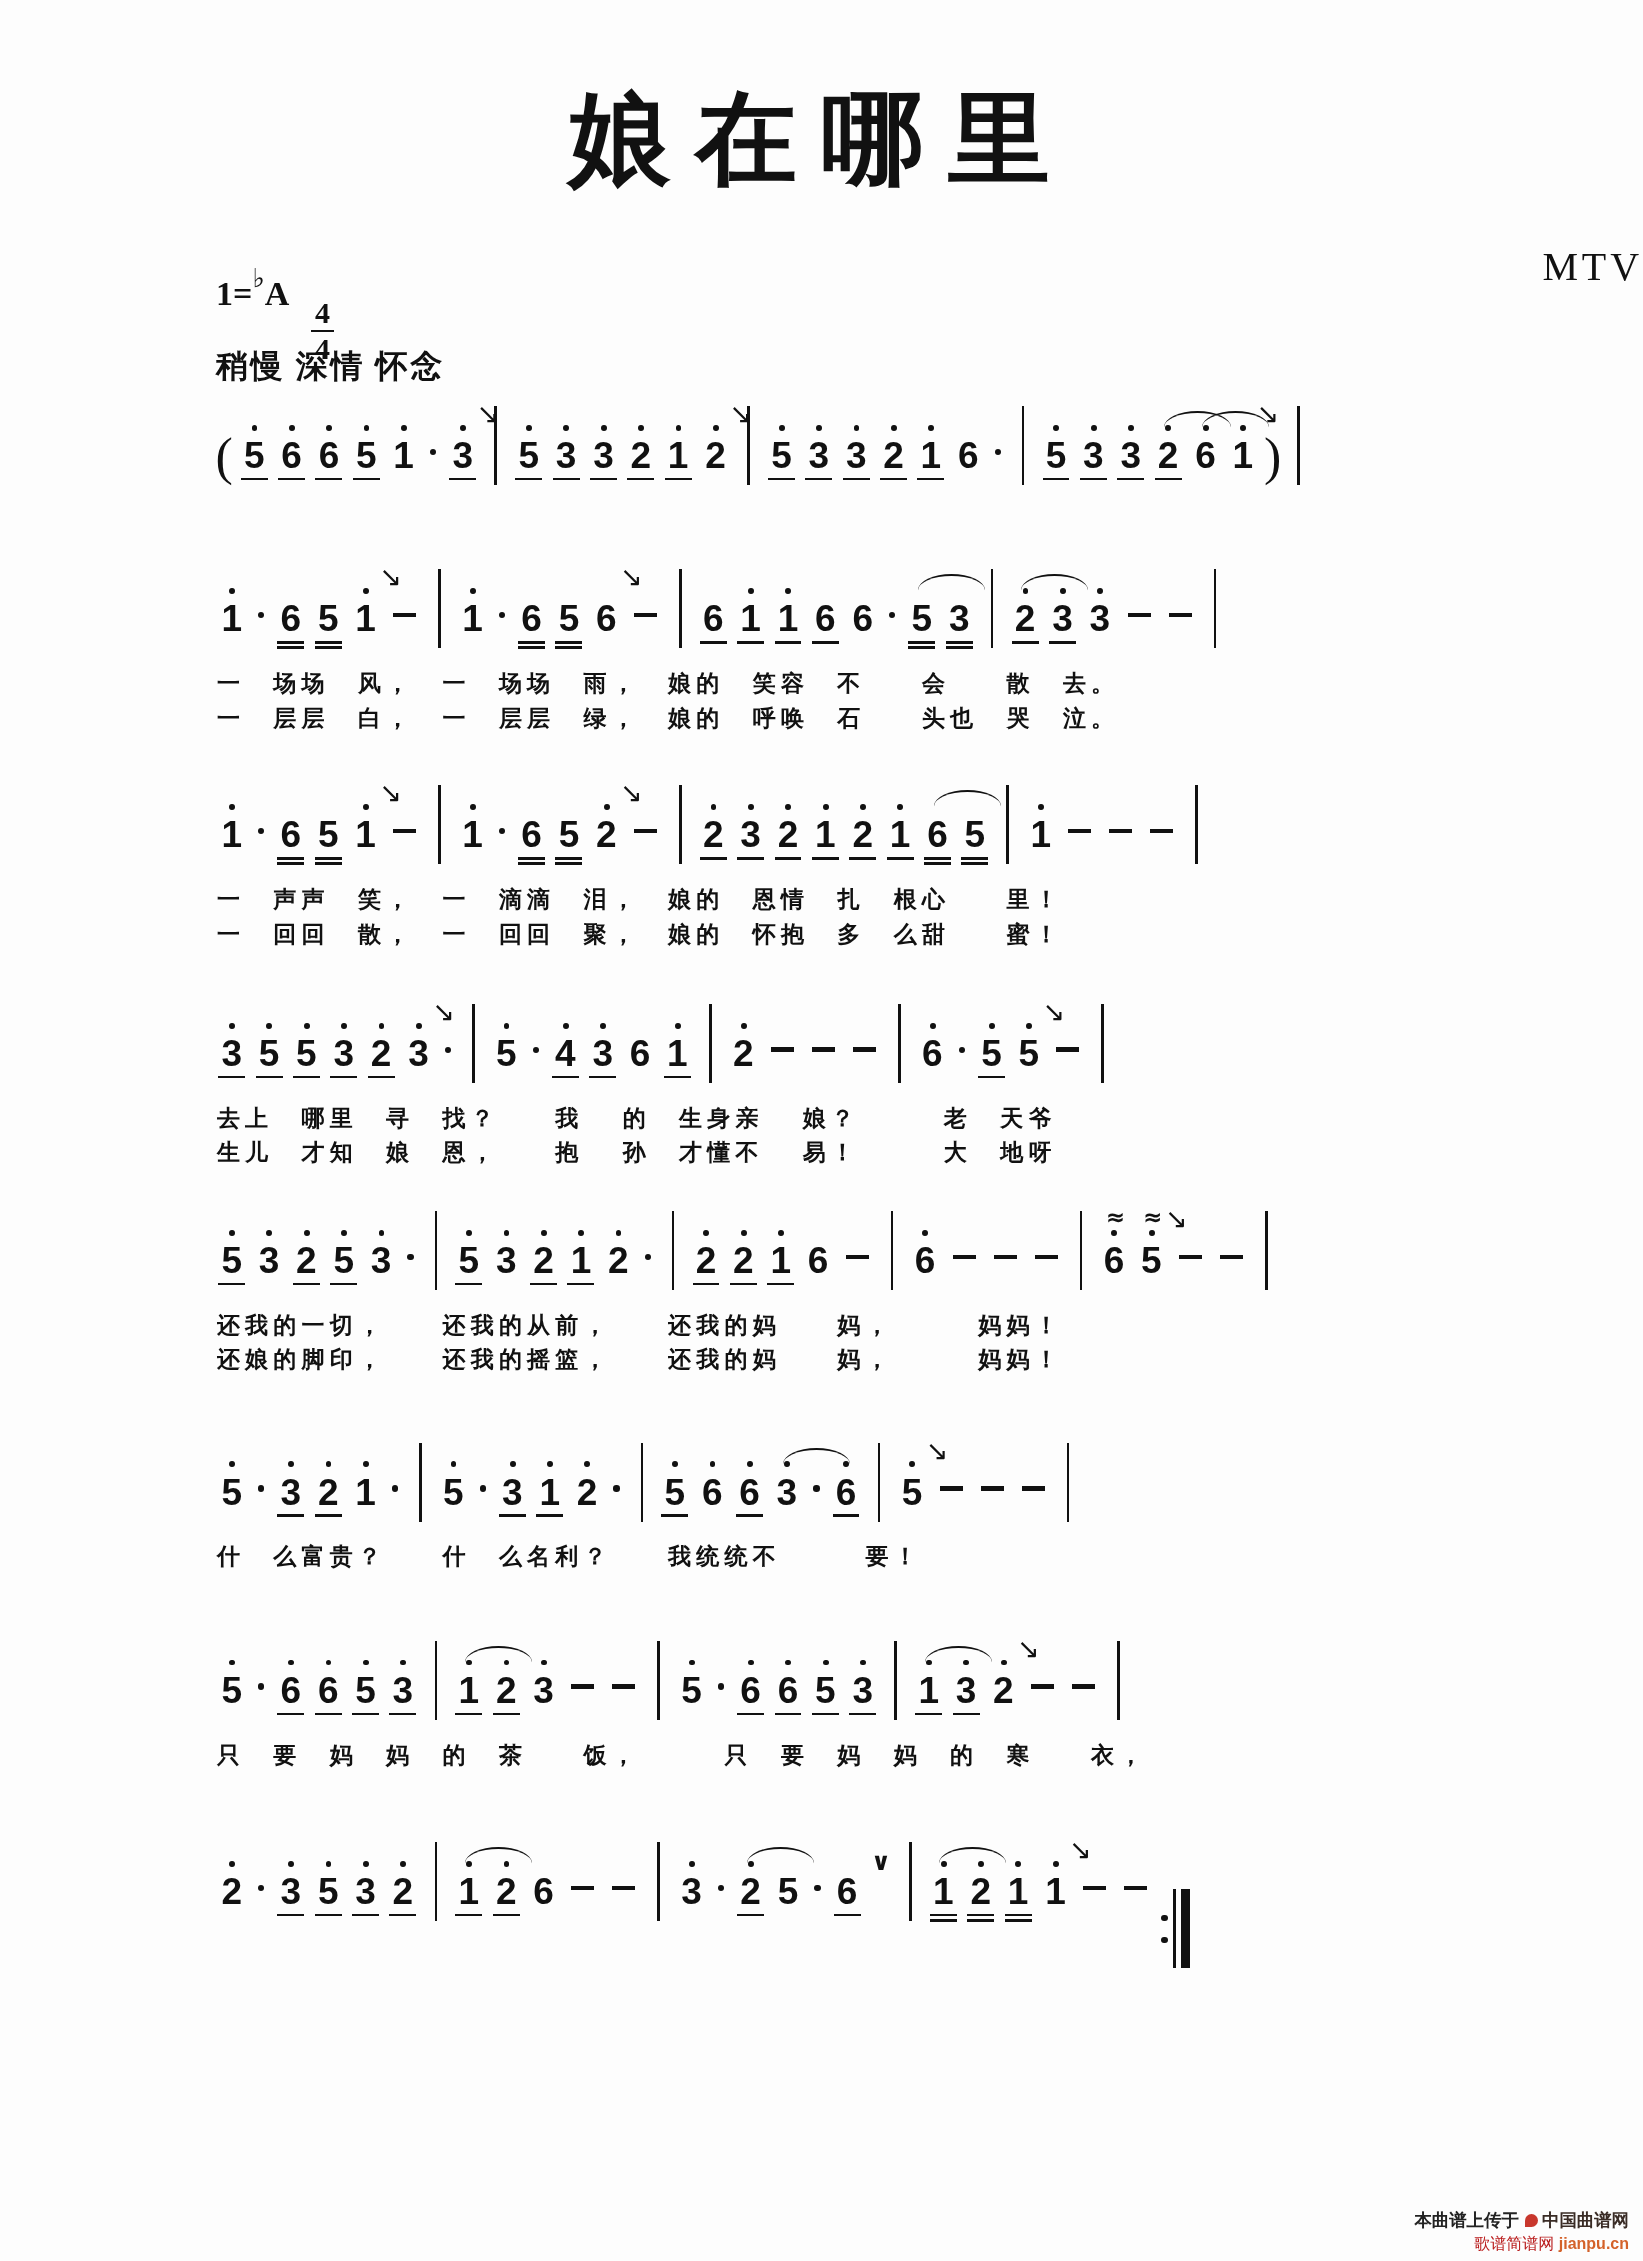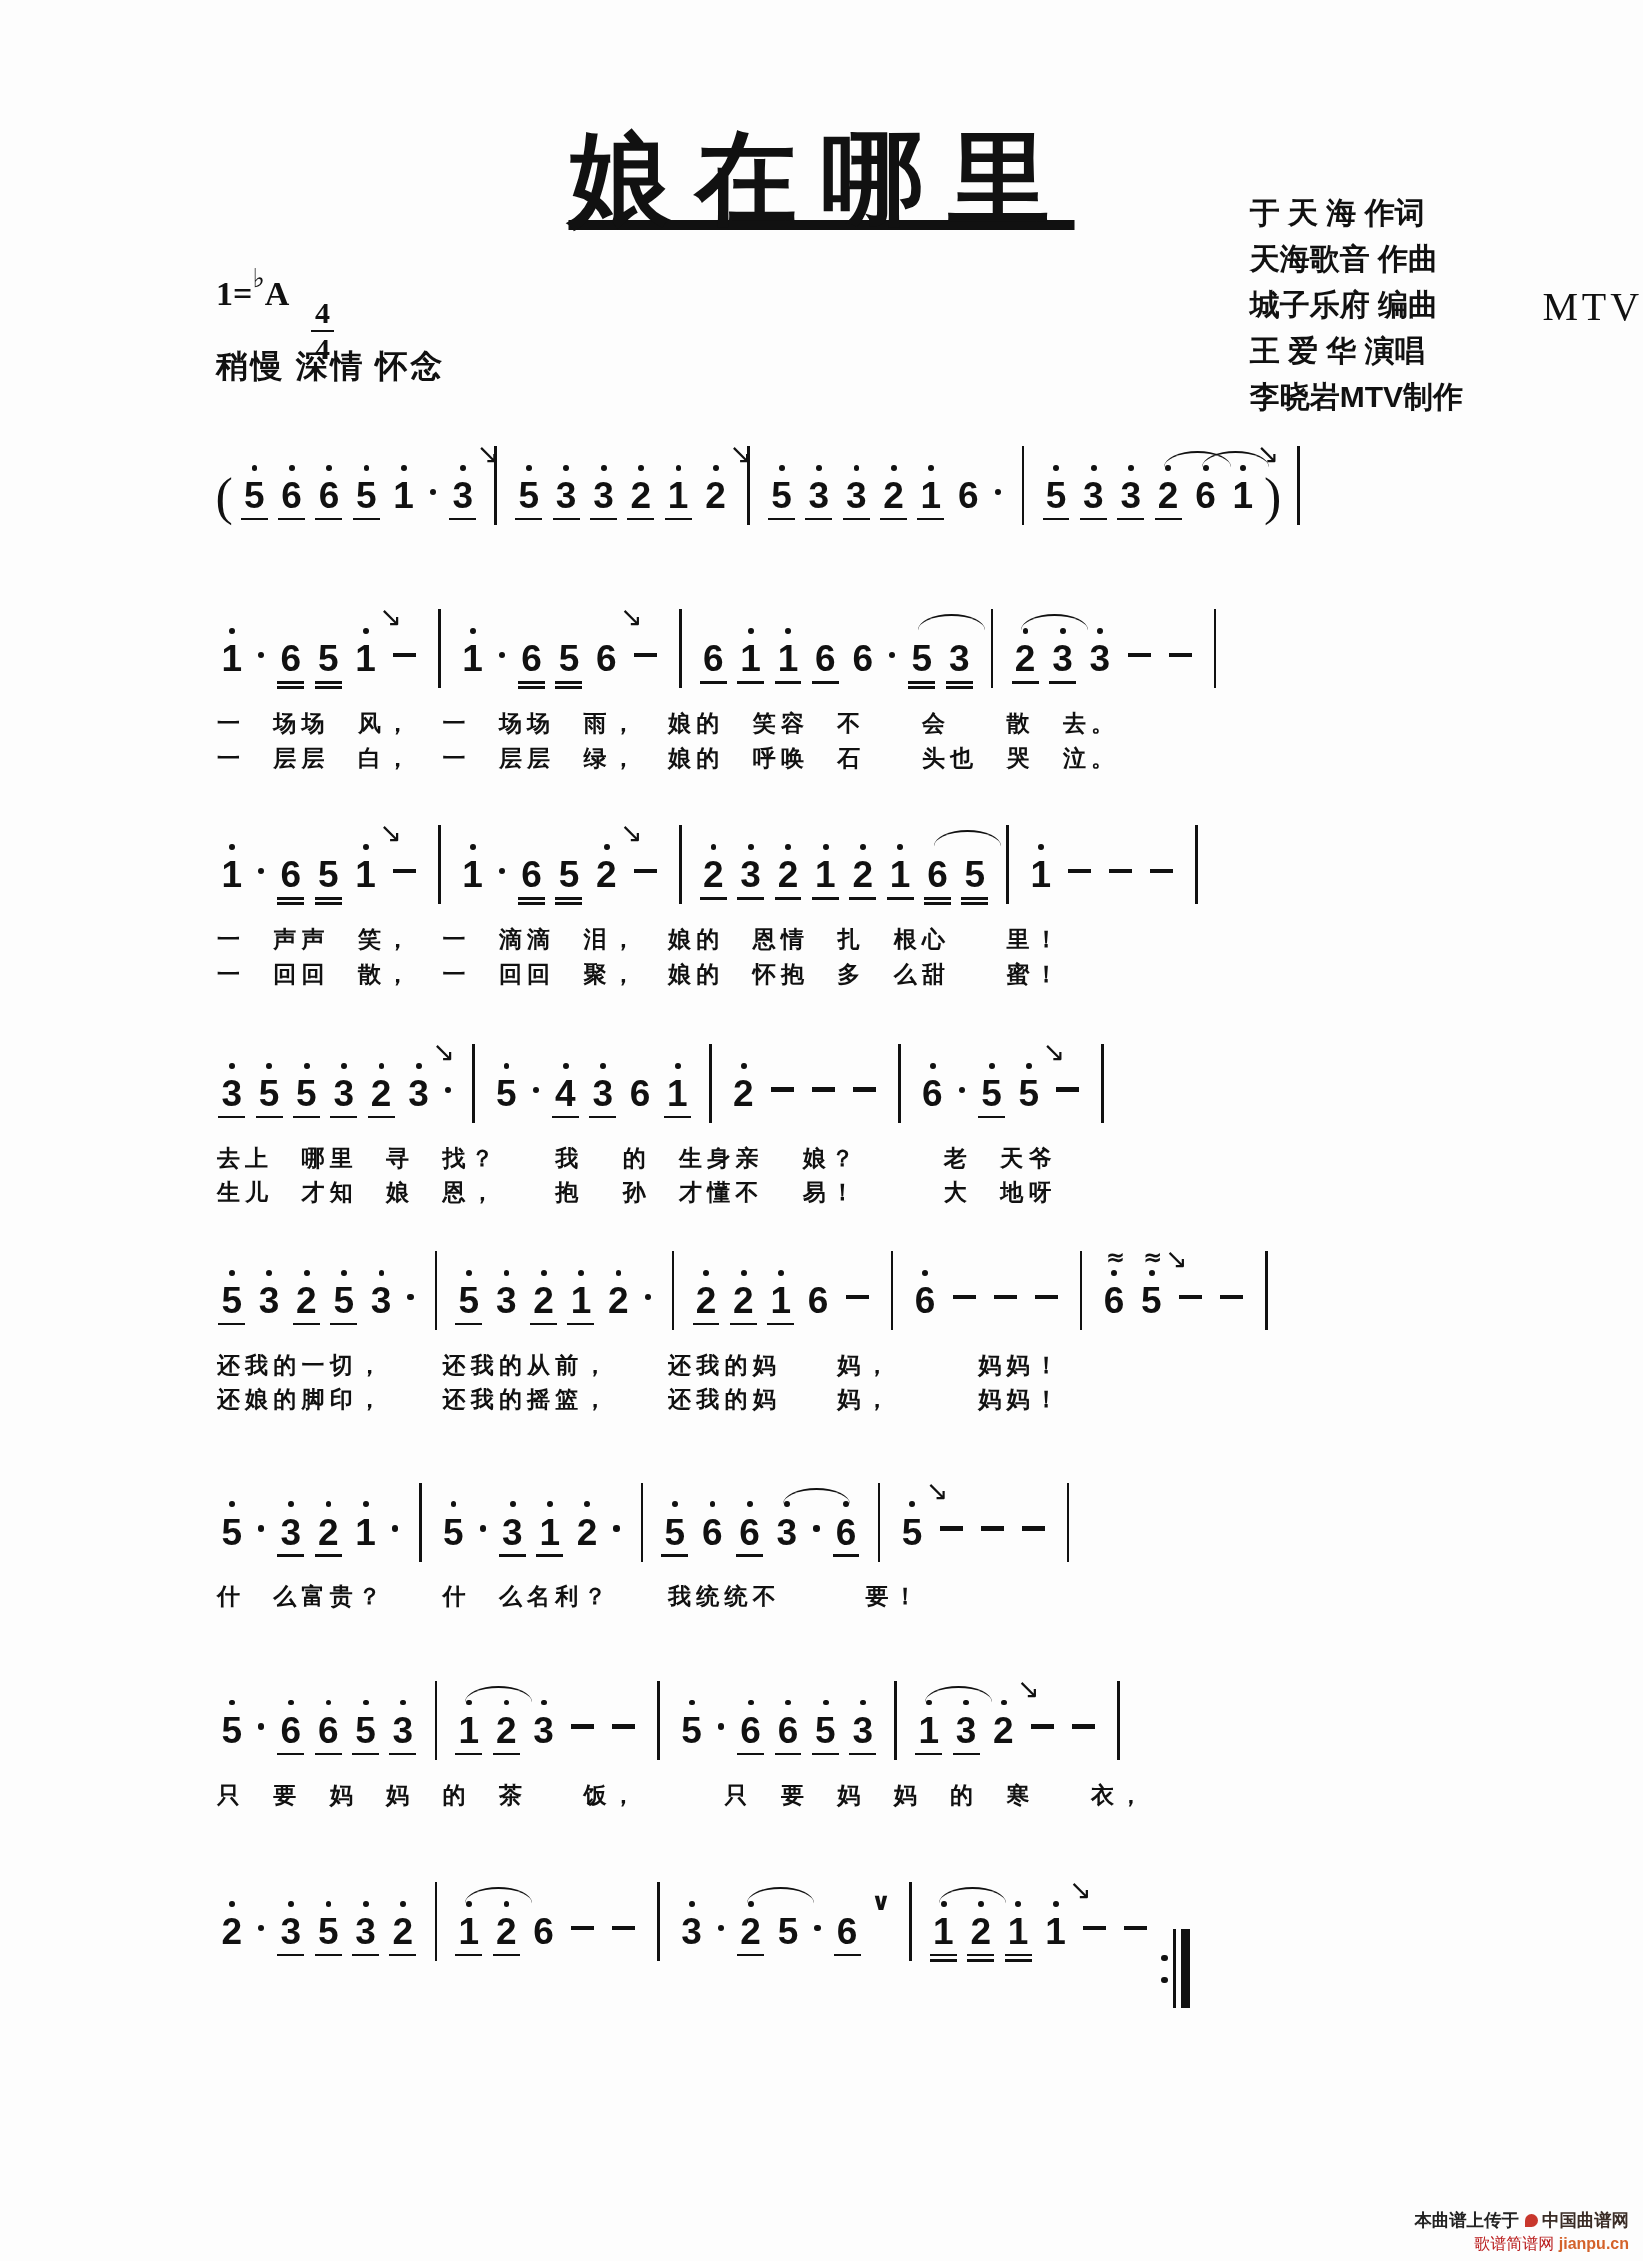--- a/index.html
+++ b/index.html
@@ -7,25 +7,24 @@
     position:relative;
     width:1643px;height:2261px;
     background:#fdfdfd;
     overflow:hidden;
     font-family:"Liberation Serif","DejaVu Serif",serif;
     color:#111;
   }
   
   .title{
     text-align:center;
-    margin:0;padding-top:112px;
+    margin:0;padding-top:72px;
     font-size:102px;font-weight:700;
     letter-spacing:24.5px;
     font-family:"Liberation Serif","DejaVu Serif",serif;
-    text-decoration:underline;
   }
   .subtitle{
     text-align:right;
     font-size:40px;
     letter-spacing:3.9px;
     margin-top:34px;
     font-family:"Liberation Serif","DejaVu Serif",serif;
   }
   .credits{
     position:absolute;top:190px;right:180px;
@@ -142,27 +141,20 @@
   .wm-gray{color:#b91c1c;}
   .wm-link{color:#d4622a;font-weight:700;}
 </style>
 </head>
 <body>
 
 <div class="page">
 
   <h1 class="title">娘在哪里</h1>
 
-  <ul class="credits">
-      <li>于 天 海 作词</li>
-      <li>天海歌音 作曲</li>
-      <li>城子乐府 编曲</li>
-      <li>王 爱 华 演唱</li>
-      <li>李晓岩MTV制作</li>
-    </ul>
 
   <div class="keysig">
     <span>1=</span><span class="flat">♭</span><span>A</span><span class="timesig">
         <span class="tt">4</span>
         <span class="tb">4</span>
       </span>
   </div>
 
   <div class="subtitle">MTV</div>
 

